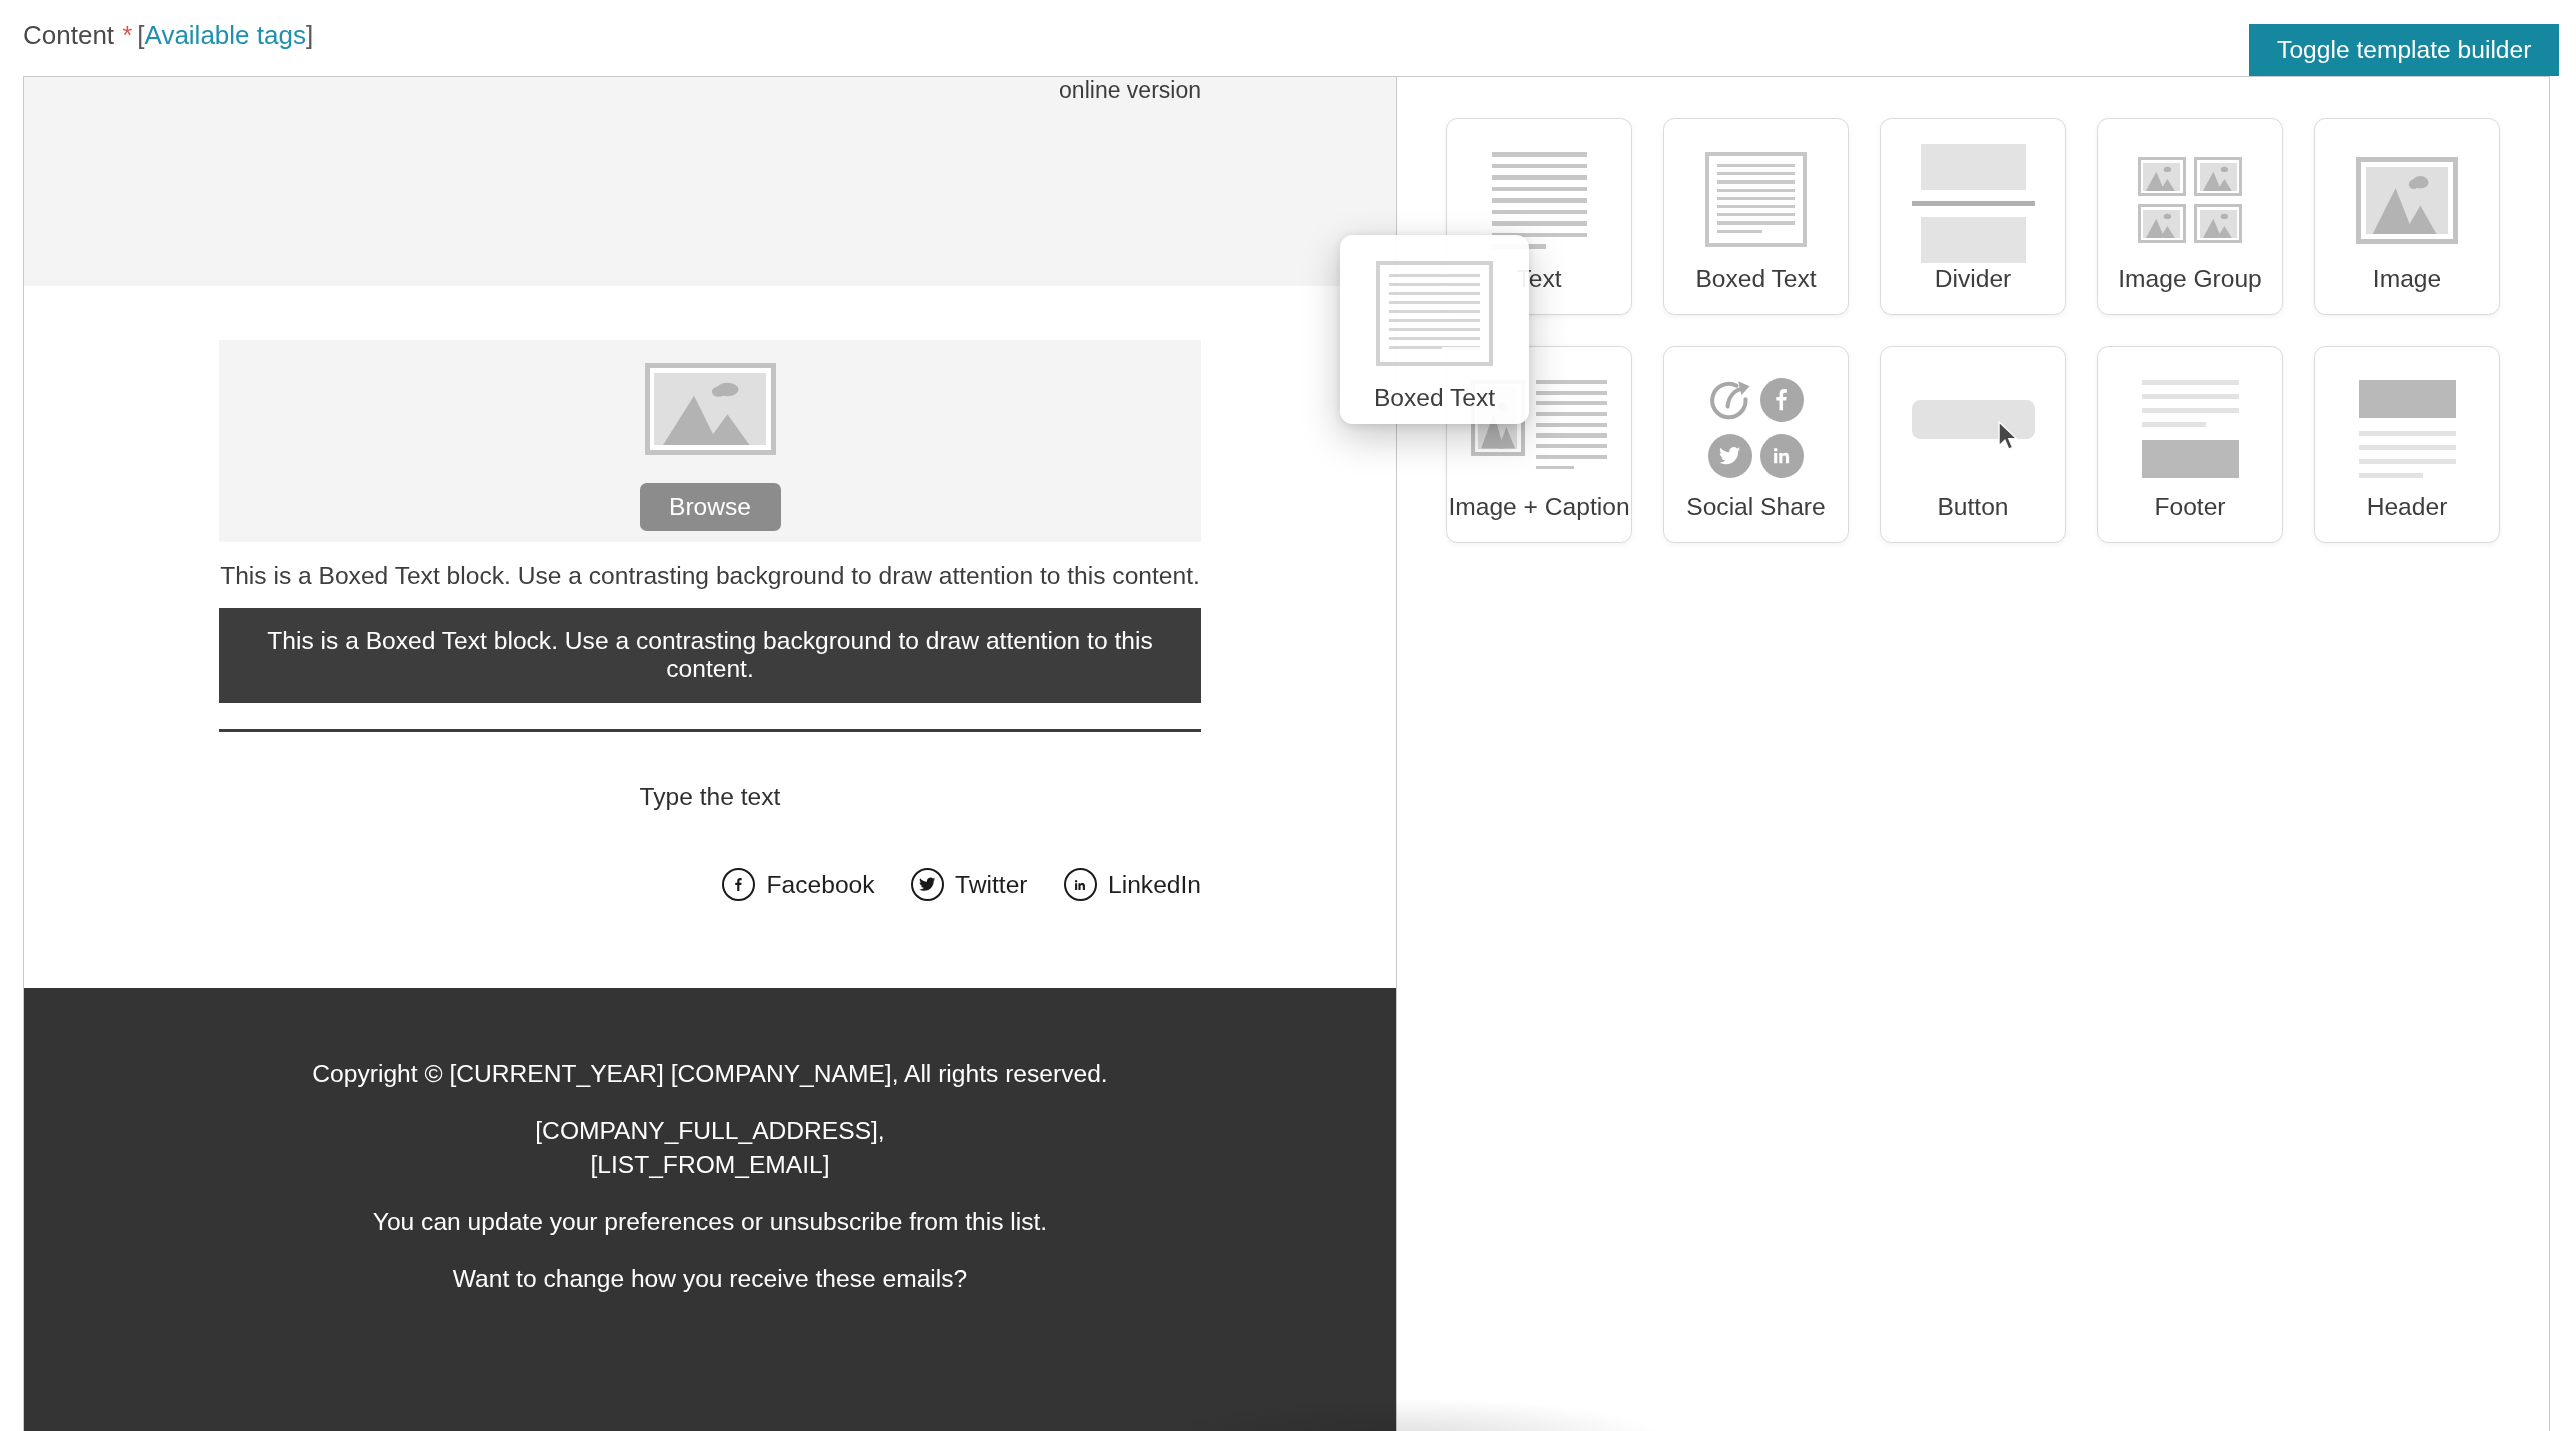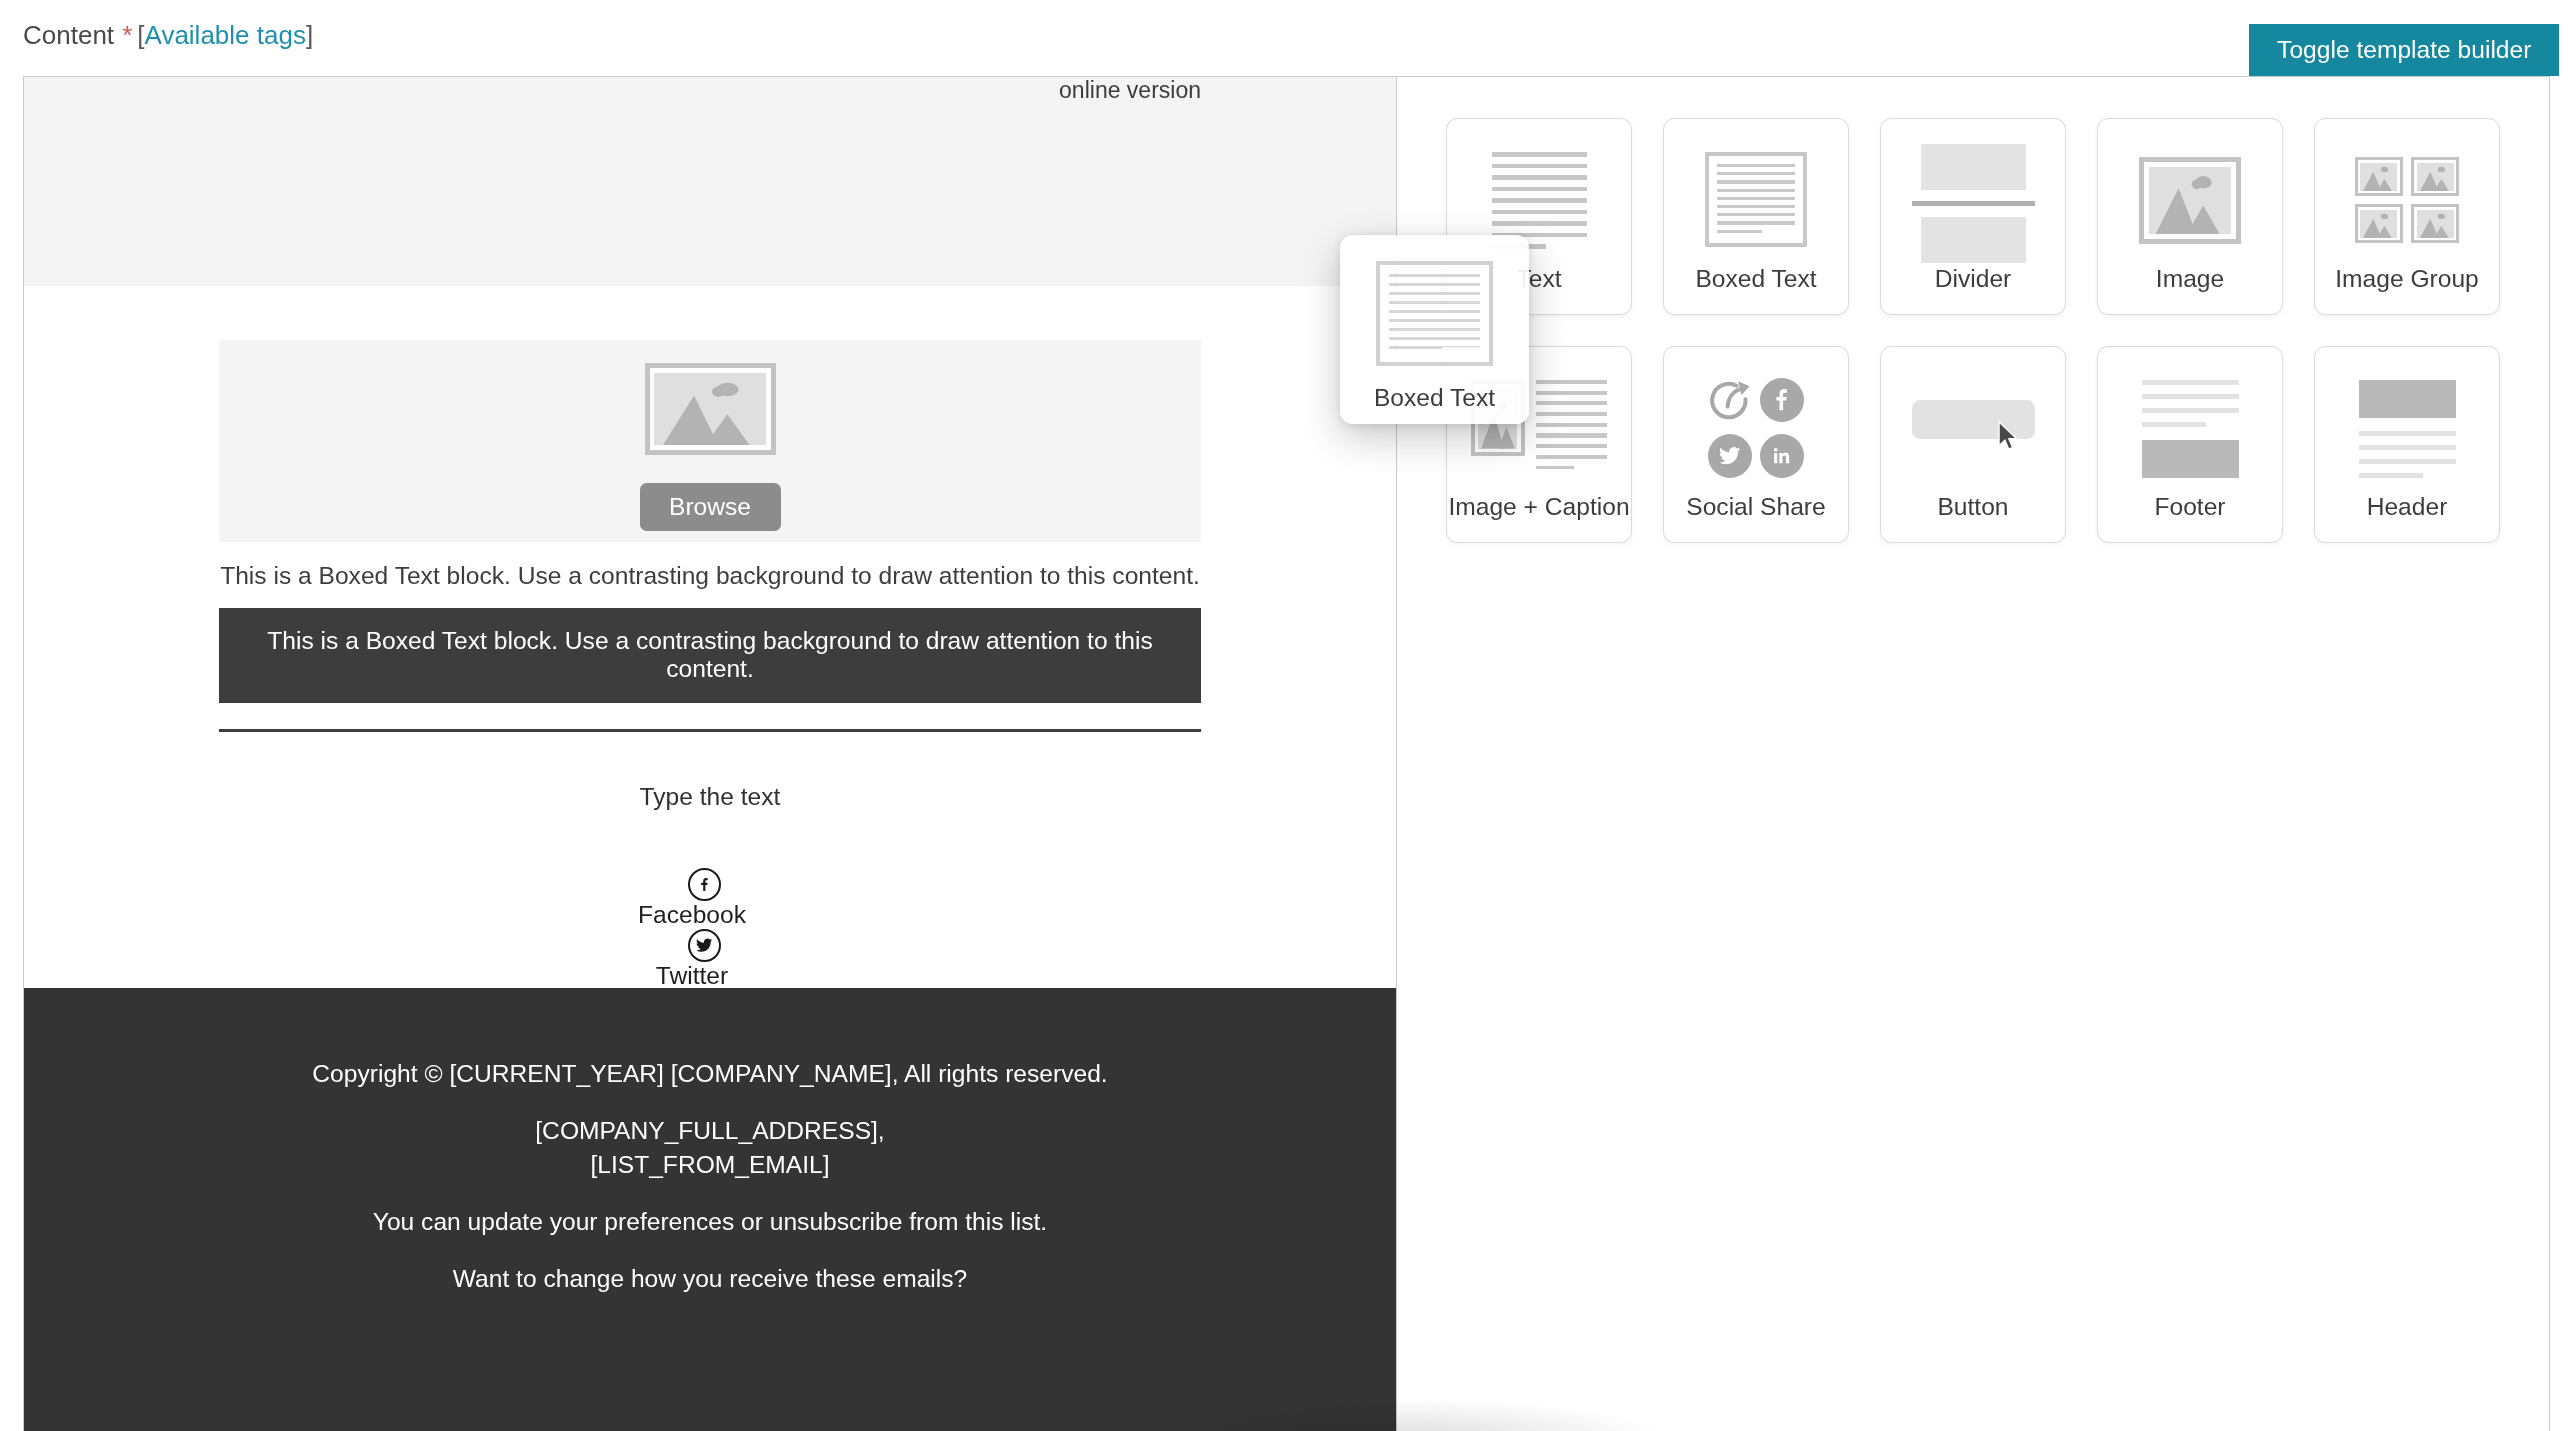--- a/index.html
+++ b/index.html
@@ -28,21 +28,21 @@
   .content-col{width:982px;margin:0 auto;}
   .image-block{margin-top:54px;height:202px;background:#f4f4f4;display:flex;flex-direction:column;
        align-items:center;box-sizing:border-box;padding-top:23px;}
   .browse-btn{margin-top:28px;width:141px;height:48px;border:none;border-radius:6.6px;background:#8c8c8c;
        color:#fff;font-size:24.6px;font-family:inherit;cursor:pointer;}
   .boxed-light{margin:19.7px 0 0;font-size:24.6px;line-height:28px;color:#3d3d3d;text-align:center;}
   .boxed-dark{margin-top:18px;background:#3d3d3d;color:#fff;font-size:24.6px;line-height:28px;
        text-align:center;padding:19.7px 33px;}
   .divider-line{margin:26px 0 0;border:none;border-top:3.3px solid #3d3d3d;width:100%;}
   .type-text{margin:51px 0 0;font-size:24.6px;color:#303030;text-align:center;}
-  .social-row{margin-top:57px;display:flex;align-items:center;justify-content:flex-end;flex-direction:column;}
+  .social-row{margin-top:57px;display:flex;align-items:center;justify-content:flex-end;}
   .esoc{width:33px;height:33px;border:2.5px solid #191919;border-radius:50%;box-sizing:border-box;
        display:inline-flex;align-items:center;justify-content:center;margin-right:11.5px;cursor:pointer;flex:none;}
   .soc-label{font-size:24.6px;color:#1f1f1f;margin-right:36px;}
   .soc-label:last-child{margin-right:0;}
   .email-footer{position:absolute;left:0;right:0;top:911px;height:510px;background:#343434;color:#fff;
        text-align:center;font-size:24.6px;box-sizing:border-box;padding-top:69px;}
   .email-footer p{margin:0 0 23px;line-height:34px;}
   .email-footer .bold{font-weight:bold;}
   .email-footer .addr span{display:block;}
 
@@ -200,73 +200,73 @@
         <div class="card">
           <div class="div-icon">
             <div class="bar"></div>
               <div class="rule"></div>
               <div class="bar"></div>
           </div>
           <span class="card-label">Divider</span>
         </div>
 
         <div class="card">
+          <div class="group-grid">
+            <div class="imgframe mini">
+                <div class="ph">
+                  <svg viewBox="0 0 100 70" preserveAspectRatio="none">
+                    <ellipse cx="66" cy="16" rx="10" ry="6.5" fill="#b3b3b3"></ellipse>
+                    <polygon points="8,70 36,22 58,70" fill="#b3b3b3"></polygon>
+                    <polygon points="46,70 66,40 86,70" fill="#b3b3b3"></polygon>
+                  </svg>
+                </div>
+              </div>
+            <div class="imgframe mini">
+                <div class="ph">
+                  <svg viewBox="0 0 100 70" preserveAspectRatio="none">
+                    <ellipse cx="66" cy="16" rx="10" ry="6.5" fill="#b3b3b3"></ellipse>
+                    <polygon points="8,70 36,22 58,70" fill="#b3b3b3"></polygon>
+                    <polygon points="46,70 66,40 86,70" fill="#b3b3b3"></polygon>
+                  </svg>
+                </div>
+              </div>
+            <div class="imgframe mini">
+                <div class="ph">
+                  <svg viewBox="0 0 100 70" preserveAspectRatio="none">
+                    <ellipse cx="66" cy="16" rx="10" ry="6.5" fill="#b3b3b3"></ellipse>
+                    <polygon points="8,70 36,22 58,70" fill="#b3b3b3"></polygon>
+                    <polygon points="46,70 66,40 86,70" fill="#b3b3b3"></polygon>
+                  </svg>
+                </div>
+              </div>
+            <div class="imgframe mini">
+                <div class="ph">
+                  <svg viewBox="0 0 100 70" preserveAspectRatio="none">
+                    <ellipse cx="66" cy="16" rx="10" ry="6.5" fill="#b3b3b3"></ellipse>
+                    <polygon points="8,70 36,22 58,70" fill="#b3b3b3"></polygon>
+                    <polygon points="46,70 66,40 86,70" fill="#b3b3b3"></polygon>
+                  </svg>
+                </div>
+              </div>
+          </div>
+          <span class="card-label">Image Group</span>
+        </div>
+
+        <div class="card">
           <div class="imgframe card-img">
             <div class="ph">
                 <svg viewBox="0 0 100 70" preserveAspectRatio="none">
                   <ellipse cx="66" cy="16" rx="10" ry="6.5" fill="#b3b3b3"></ellipse>
                   <ellipse cx="58" cy="18" rx="6" ry="5" fill="#b3b3b3"></ellipse>
                   <polygon points="8,70 36,22 58,70" fill="#b3b3b3"></polygon>
                   <polygon points="46,70 66,40 86,70" fill="#b3b3b3"></polygon>
                 </svg>
               </div>
           </div>
           <span class="card-label">Image</span>
-        </div>
-
-        <div class="card">
-          <div class="group-grid">
-            <div class="imgframe mini">
-                <div class="ph">
-                  <svg viewBox="0 0 100 70" preserveAspectRatio="none">
-                    <ellipse cx="66" cy="16" rx="10" ry="6.5" fill="#b3b3b3"></ellipse>
-                    <polygon points="8,70 36,22 58,70" fill="#b3b3b3"></polygon>
-                    <polygon points="46,70 66,40 86,70" fill="#b3b3b3"></polygon>
-                  </svg>
-                </div>
-              </div>
-            <div class="imgframe mini">
-                <div class="ph">
-                  <svg viewBox="0 0 100 70" preserveAspectRatio="none">
-                    <ellipse cx="66" cy="16" rx="10" ry="6.5" fill="#b3b3b3"></ellipse>
-                    <polygon points="8,70 36,22 58,70" fill="#b3b3b3"></polygon>
-                    <polygon points="46,70 66,40 86,70" fill="#b3b3b3"></polygon>
-                  </svg>
-                </div>
-              </div>
-            <div class="imgframe mini">
-                <div class="ph">
-                  <svg viewBox="0 0 100 70" preserveAspectRatio="none">
-                    <ellipse cx="66" cy="16" rx="10" ry="6.5" fill="#b3b3b3"></ellipse>
-                    <polygon points="8,70 36,22 58,70" fill="#b3b3b3"></polygon>
-                    <polygon points="46,70 66,40 86,70" fill="#b3b3b3"></polygon>
-                  </svg>
-                </div>
-              </div>
-            <div class="imgframe mini">
-                <div class="ph">
-                  <svg viewBox="0 0 100 70" preserveAspectRatio="none">
-                    <ellipse cx="66" cy="16" rx="10" ry="6.5" fill="#b3b3b3"></ellipse>
-                    <polygon points="8,70 36,22 58,70" fill="#b3b3b3"></polygon>
-                    <polygon points="46,70 66,40 86,70" fill="#b3b3b3"></polygon>
-                  </svg>
-                </div>
-              </div>
-          </div>
-          <span class="card-label">Image Group</span>
         </div>
 
         <div class="card">
           <div class="cap-icon">
             <div class="imgframe capimg">
                 <div class="ph">
                   <svg viewBox="0 0 100 120" preserveAspectRatio="none">
                     <ellipse cx="62" cy="38" rx="12" ry="8" fill="#b3b3b3"></ellipse>
                     <polygon points="8,120 40,52 66,120" fill="#b3b3b3"></polygon>
                     <polygon points="52,120 72,78 94,120" fill="#b3b3b3"></polygon>

